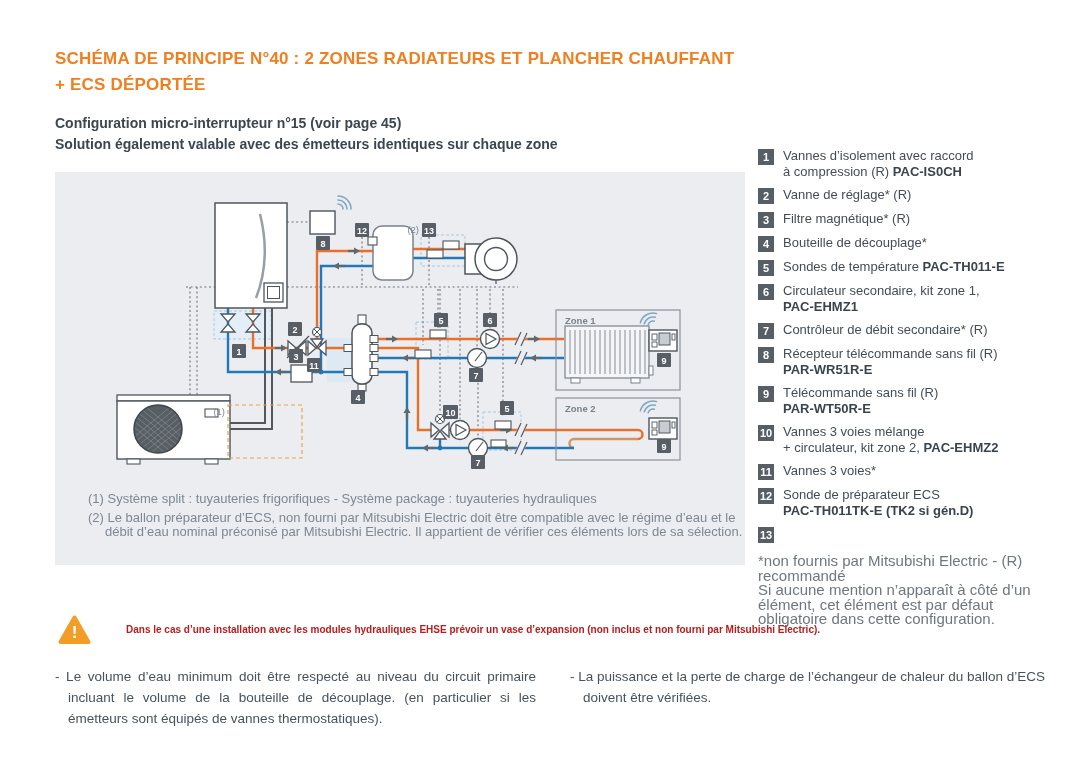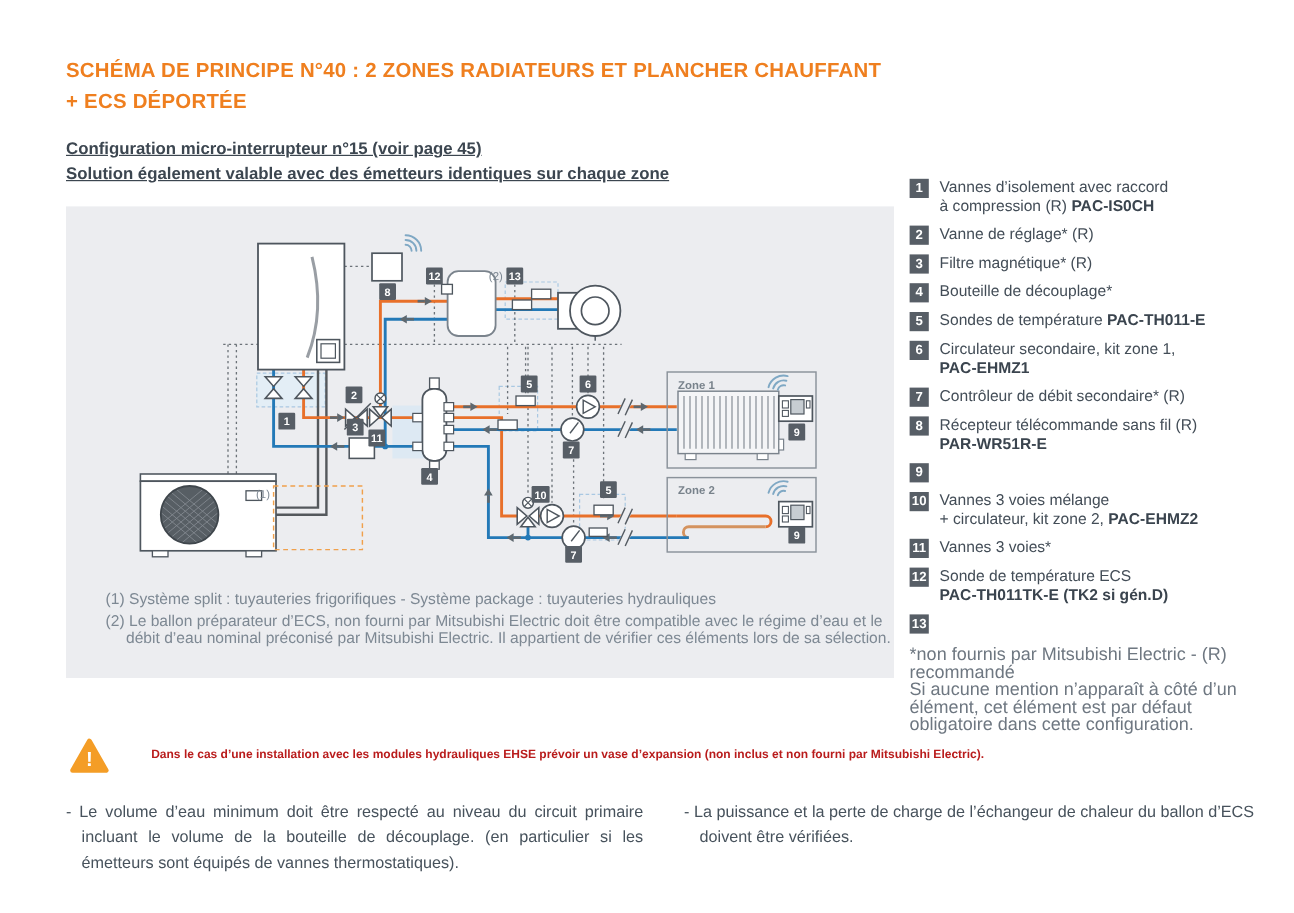--- a/index.html
+++ b/index.html
@@ -1,20 +1,20 @@
 <!DOCTYPE html>
 <html><head>
 <meta charset="utf-8">
 <style>
   html,body{margin:0;padding:0;background:#fff;}
   .page{position:relative;width:1078px;height:761px;background:#fff;overflow:hidden;
         font-family:"Liberation Sans",sans-serif;}
   .title{position:absolute;left:55px;top:46px;color:#EF7F1F;font-size:17px;font-weight:bold;
          line-height:26px;letter-spacing:.2px;}
-  .config{position:absolute;left:55px;top:113px;color:#3C4650;font-size:14px;font-weight:bold;line-height:21px;text-decoration:underline;}
+  .config{position:absolute;left:55px;top:113px;color:#3C4650;font-size:14px;font-weight:bold;line-height:21px;}
   .panel{position:absolute;left:55px;top:172px;width:690px;height:393px;background:#ECEDF0;}
   .panel svg{position:absolute;left:0;top:0;display:block;}
   svg text{font-family:"Liberation Sans",sans-serif;}
   .fn{position:absolute;color:#7D8893;font-size:13px;line-height:14px;}
   #fn1{left:33px;top:320px;width:640px;}
   #fn2{left:33px;top:339px;width:648px;padding-left:17px;text-indent:-17px;}
   .legend{position:absolute;left:758px;top:148px;width:318px;}
   .litem{display:flex;gap:9px;margin-bottom:7px;color:#434D57;font-size:13px;line-height:16px;}
   .lbadge{flex:0 0 16px;width:16px;height:16px;background:#575E66;color:#fff;font-size:11px;
           font-weight:bold;display:flex;align-items:center;justify-content:center;margin-top:1px;}
@@ -384,32 +384,33 @@
       <div class="litem">
         <span class="lbadge">7</span>
         <div><span>Contrôleur de débit secondaire* (R)</span></div>
       </div>
       <div class="litem">
         <span class="lbadge">8</span>
         <div><span>Récepteur télécommande sans fil (R)</span><br><b>PAR-WR51R-E</b></div>
       </div>
       <div class="litem">
         <span class="lbadge">9</span>
+        <div><span>Télécommande sans fil (R)</span><br><b>PAR-WT50R-E</b></div>
       </div>
       <div class="litem">
         <span class="lbadge">10</span>
         <div><span>Vannes 3 voies mélange</span><br><span>+ circulateur, kit zone 2, </span><b>PAC-EHMZ2</b></div>
       </div>
       <div class="litem">
         <span class="lbadge">11</span>
         <div><span>Vannes 3 voies*</span></div>
       </div>
       <div class="litem">
         <span class="lbadge">12</span>
-        <div><span>Sonde de température ECS</span><br><b>PAC-TH011TK-E (TK2 si gén.D)</b></div>
+        <div><span>Sonde de préparateur ECS</span><br><b>PAC-TH011TK-E (TK2 si gén.D)</b></div>
       </div>
       <div class="litem">
         <span class="lbadge">13</span>
       </div>
       <div class="lfoot">*non fournis par Mitsubishi Electric - (R) recommandé<br>Si aucune mention n’apparaît à côté d’un élément, cet élément est par défaut obligatoire dans cette configuration.</div>
     </div>
 
   <div class="warning">
     <svg width="33" height="30" viewBox="0 0 33 30">
       <polygon points="16.5,2.5 30.5,27 2.5,27" fill="#F49D26" stroke="#F49D26" stroke-width="4" stroke-linejoin="round"></polygon>

